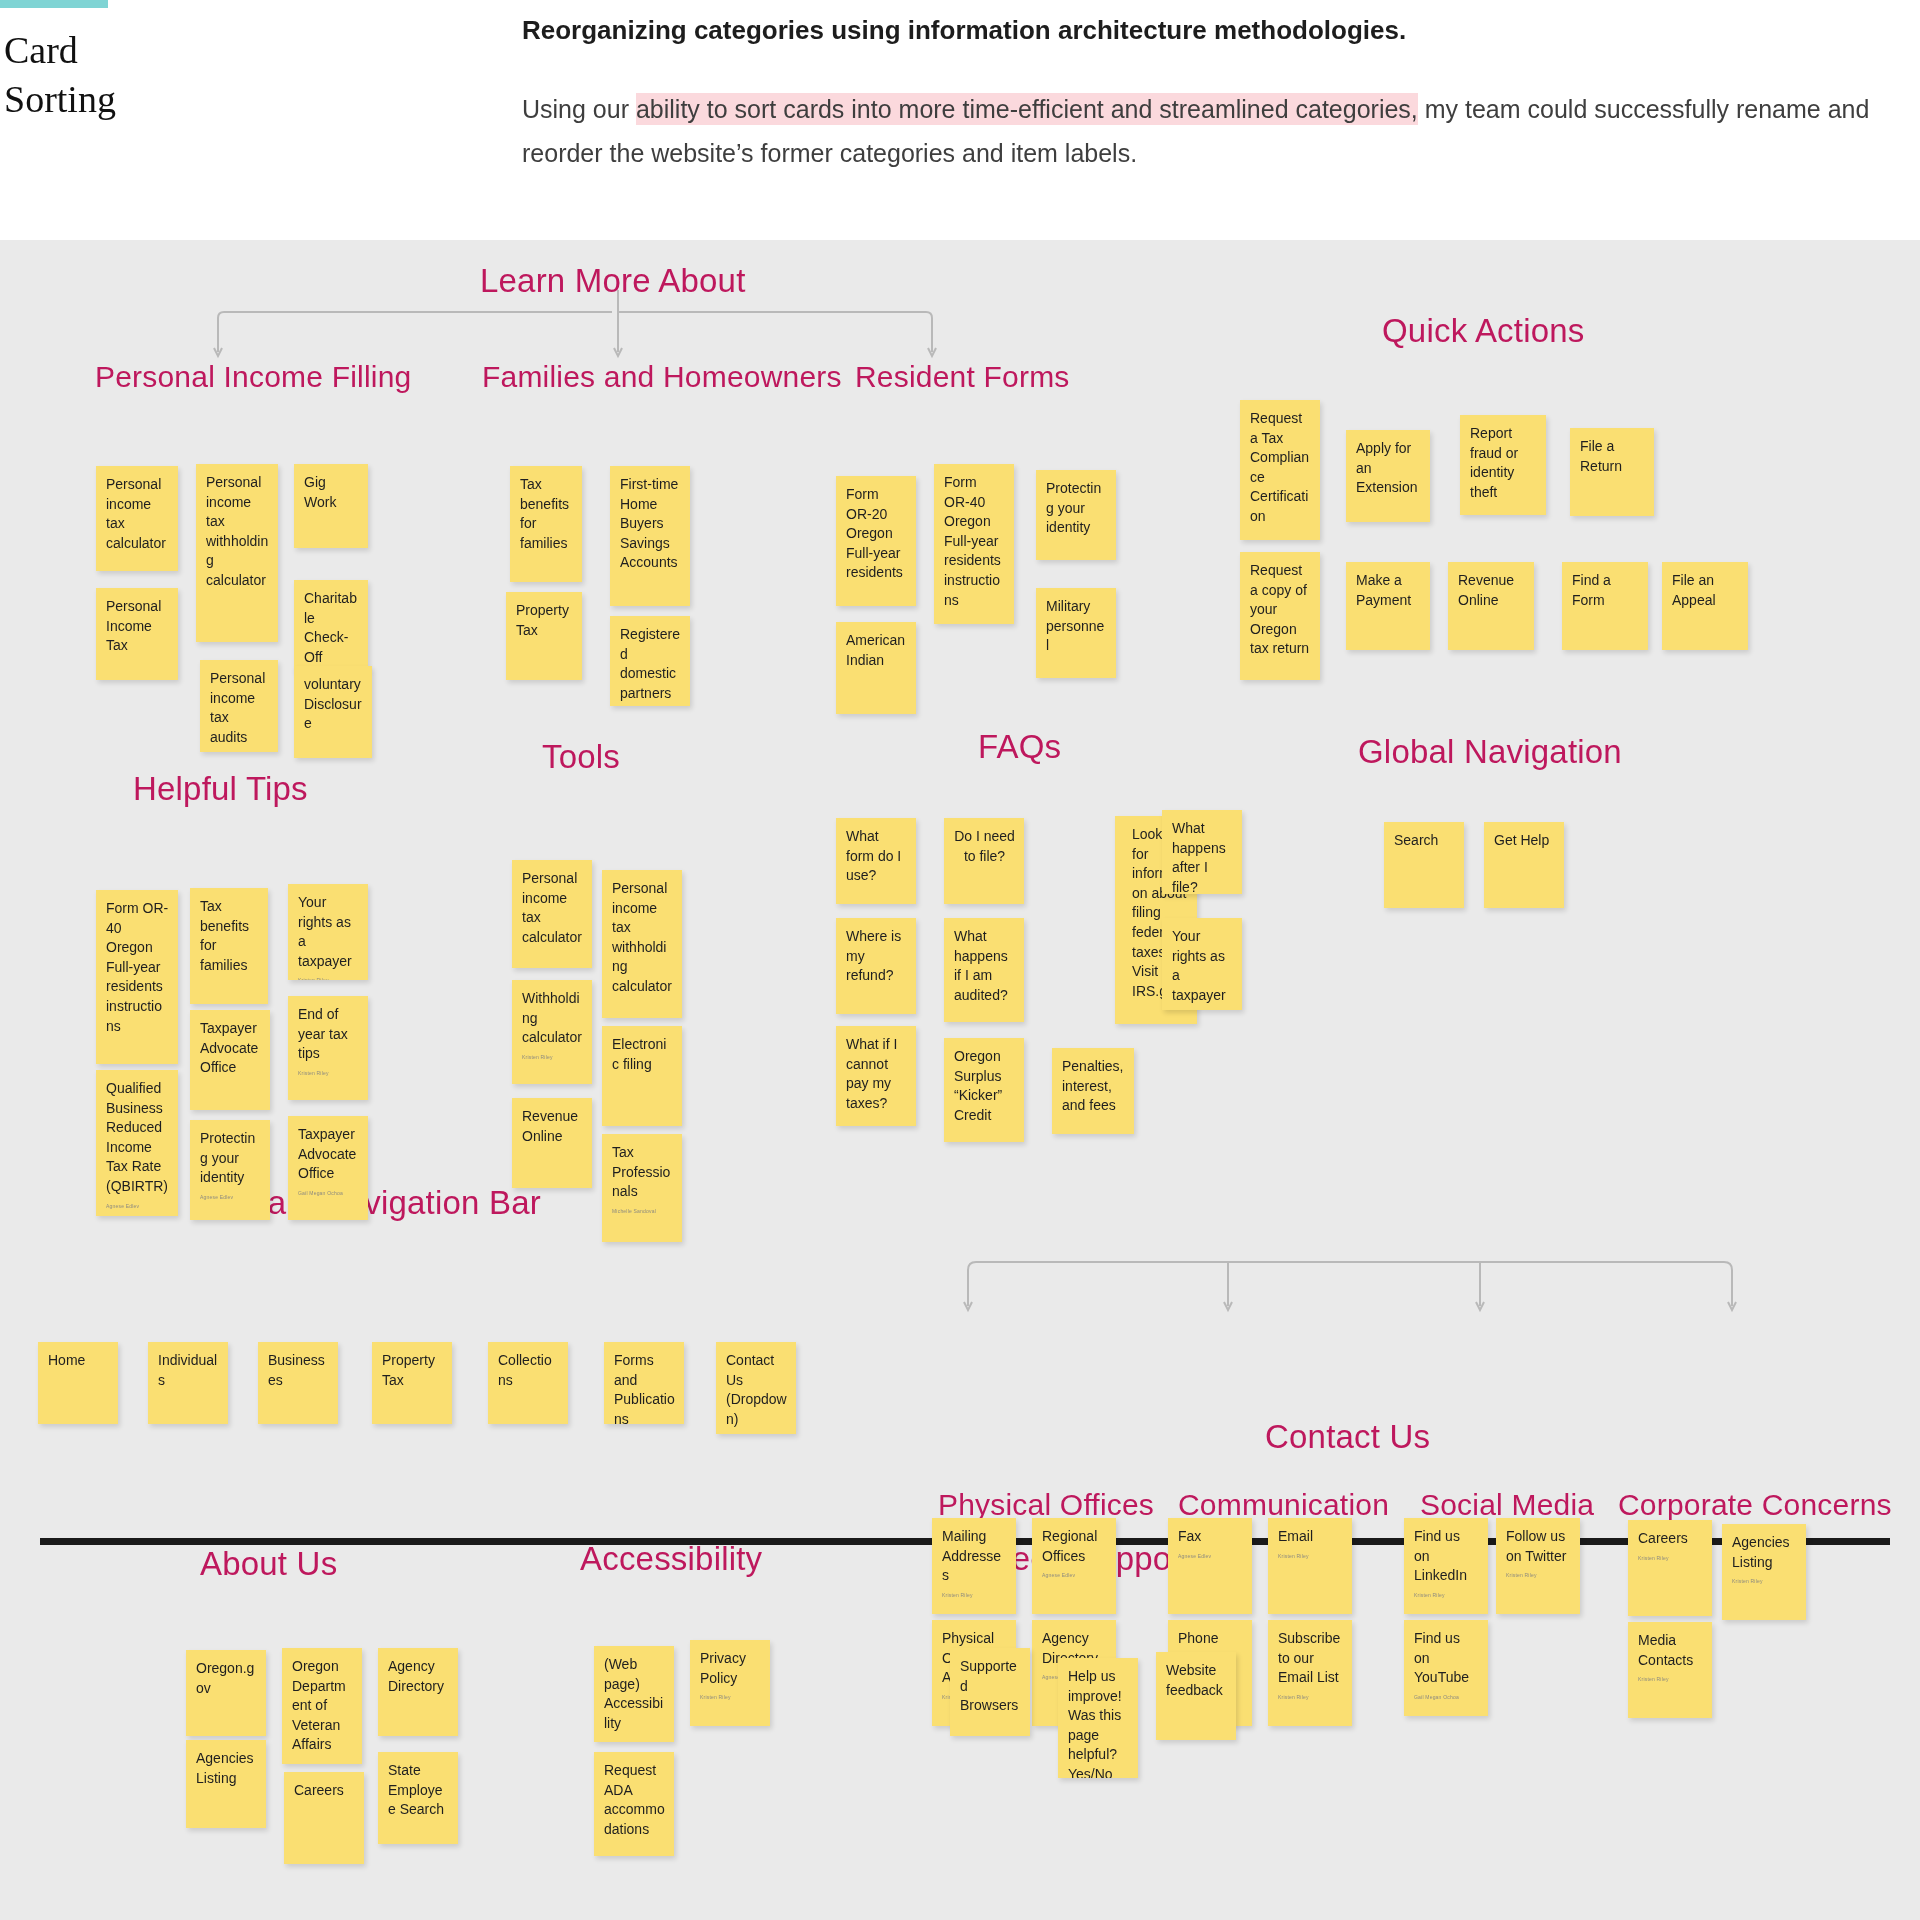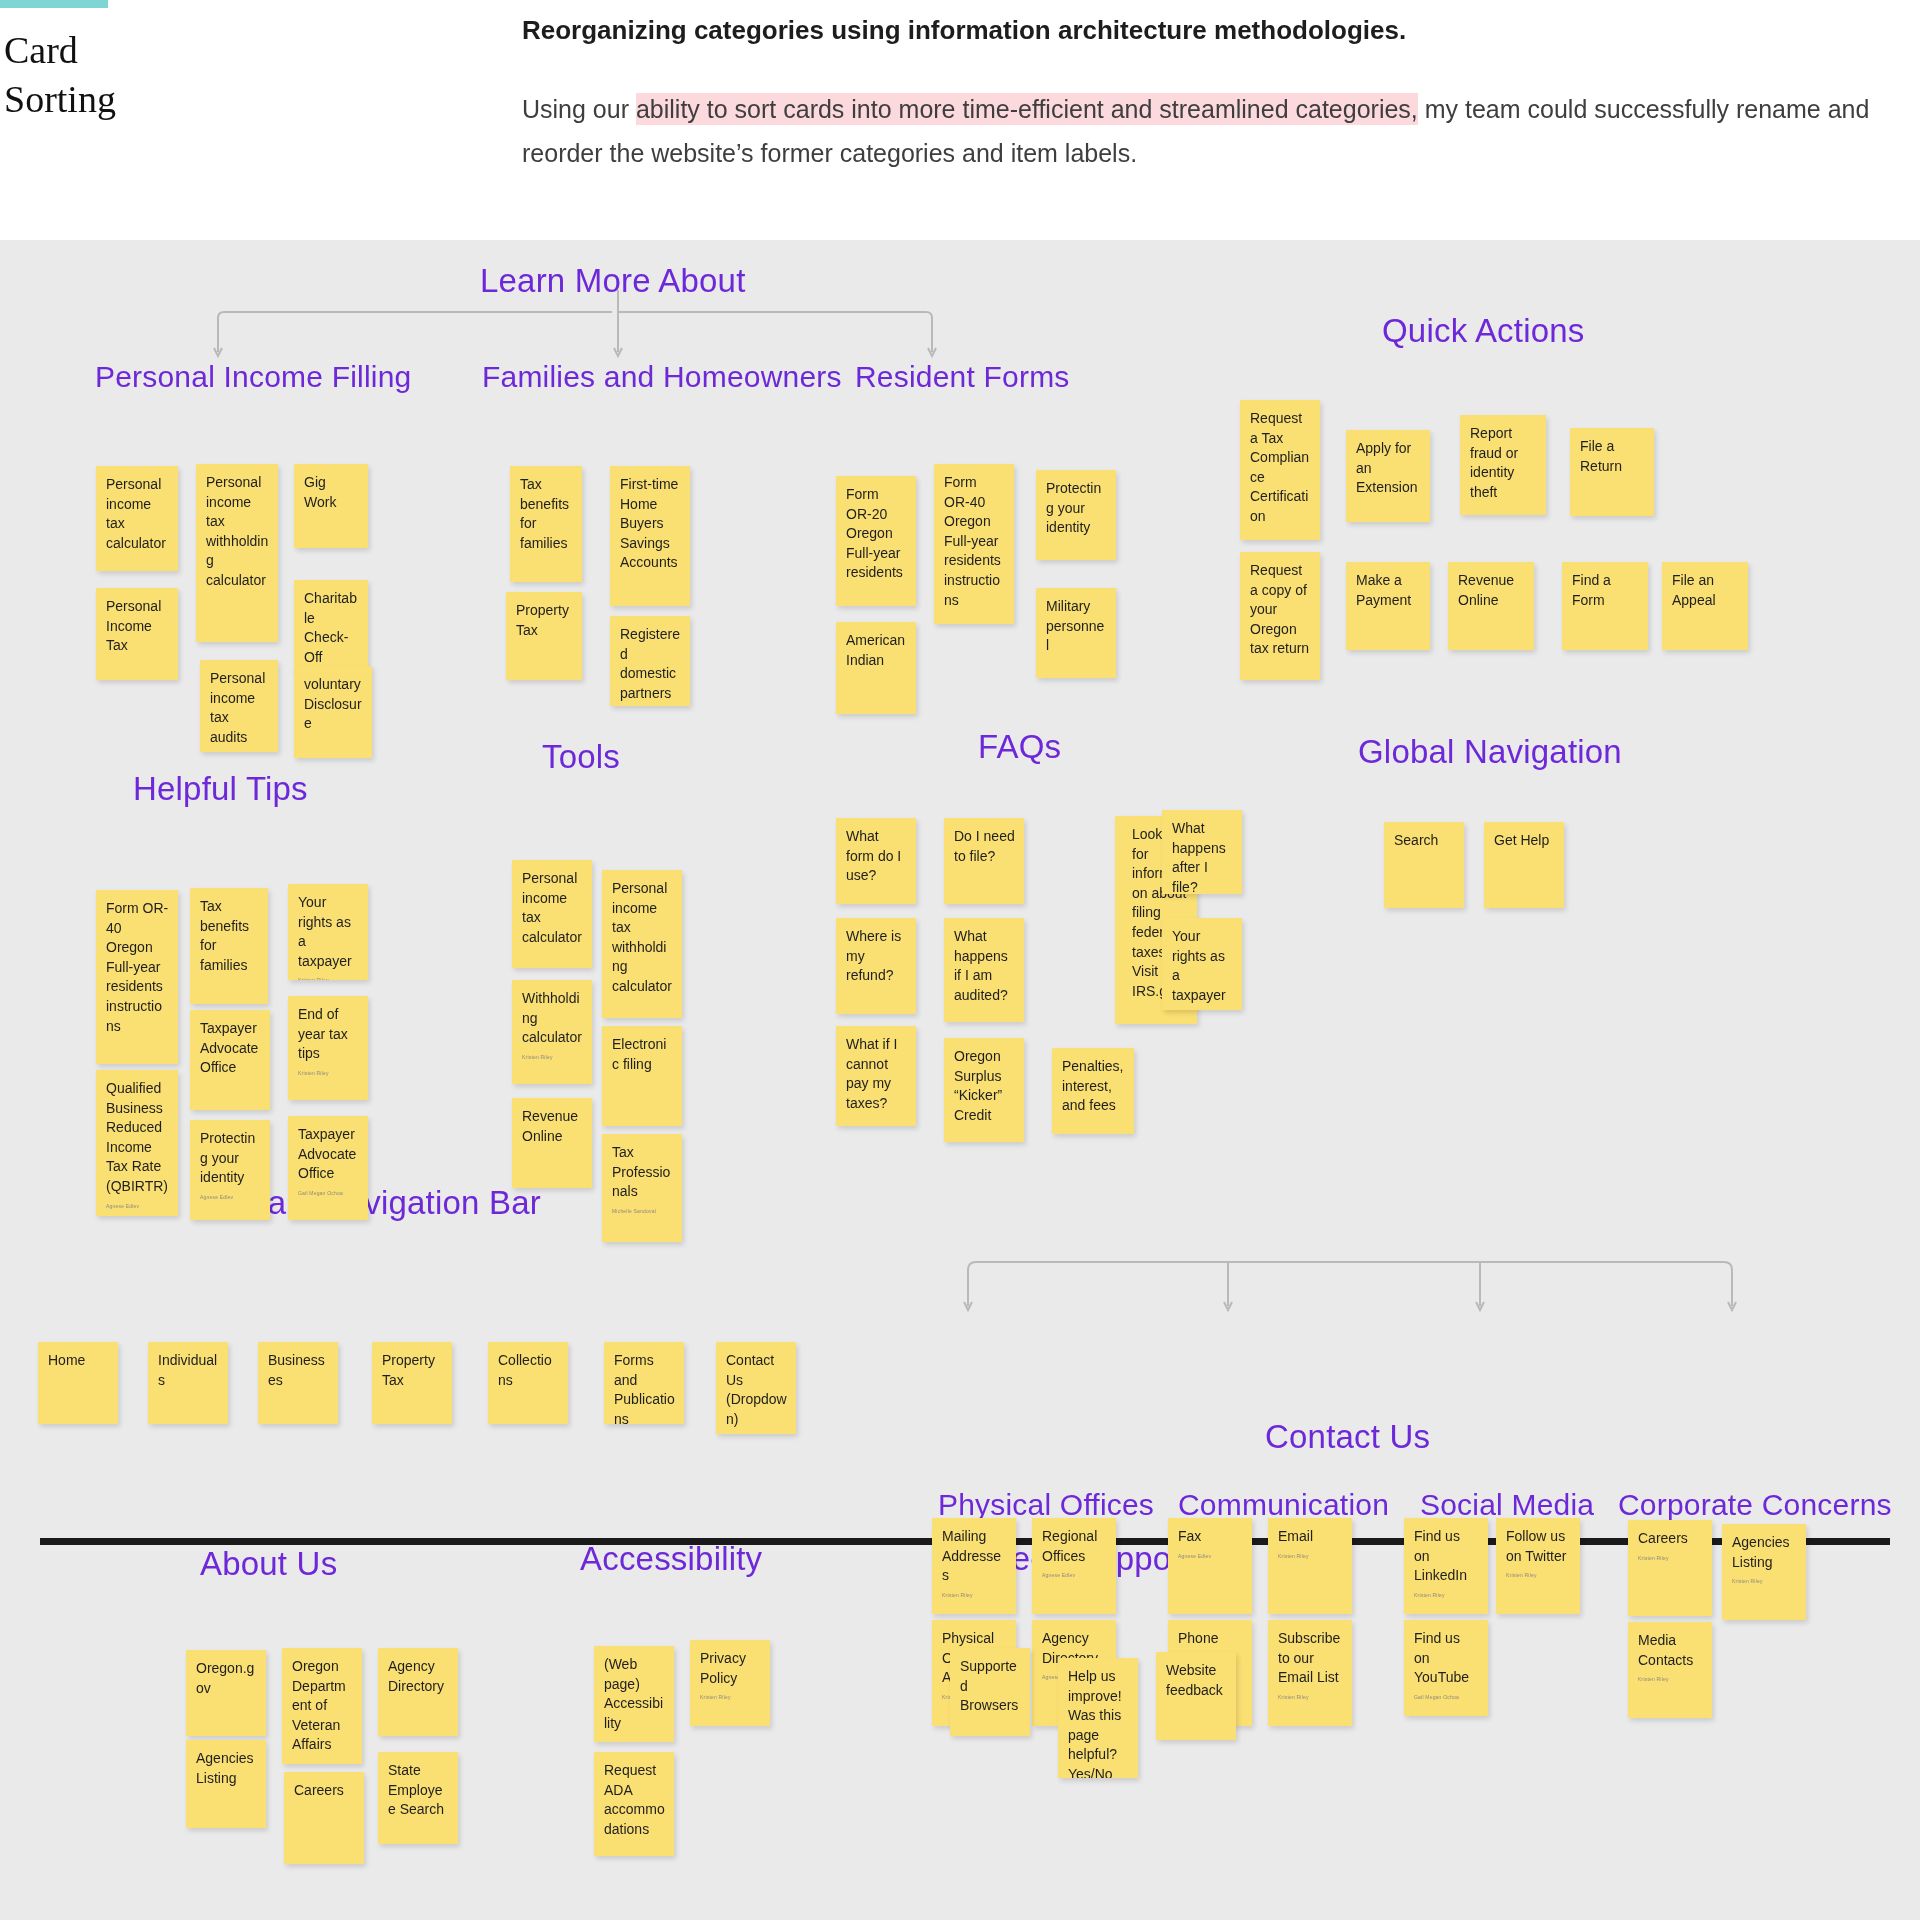--- a/index.html
+++ b/index.html
@@ -41,21 +41,21 @@
     background: #eaeaea;
     overflow: hidden;
   }
   #divider {
     position: absolute; left: 40px; top: 1298px; width: 1850px; height: 7px;
     background: #1a1a1a;
   }
 
   
   .grp-title {
-    position: absolute; color: #6d28d9; font-weight: 400;
+    position: absolute; color: #be185d; font-weight: 400;
     white-space: nowrap; letter-spacing: .2px;
   }
   .t-xl { font-size: 33px; }
   .t-lg { font-size: 30px; }
 
   
   .card {
     position: absolute;
     background: #fadf72;
     box-shadow: 2px 3px 5px rgba(0,0,0,.13);
@@ -176,21 +176,21 @@
   <div class="card" style="left:512px; top:620px; width:80px;  height:108px;"><span>Personal income tax calculator</span></div>
   <div class="card" style="left:512px; top:740px; width:80px;  height:104px;"><span>Withholding calculator</span><span class="sub">Kristen Riley</span></div>
   <div class="card" style="left:512px; top:858px; width:80px;  height:90px;"><span>Revenue Online</span></div>
   <div class="card" style="left:602px; top:630px; width:80px;  height:148px;"><span>Personal income tax withholding calculator</span></div>
   <div class="card" style="left:602px; top:786px; width:80px;  height:100px;"><span>Electronic filing</span></div>
   <div class="card" style="left:602px; top:894px; width:80px;  height:108px;"><span>Tax Professionals</span><span class="sub">Michelle Sandoval</span></div>
 
   <div class="card" style="left:836px; top:578px; width:80px;  height:86px;"><span>What form do I use?</span></div>
   <div class="card" style="left:836px; top:678px; width:80px;  height:96px;"><span>Where is my refund?</span></div>
   <div class="card" style="left:836px; top:786px; width:80px;  height:100px;"><span>What if I cannot pay my taxes?</span></div>
-  <div class="card" style="left:944px; top:578px; width:80px;  height:86px;"><span>Do I need to file?</span></div>
+  <div class="card" style="left:944px; top:578px; width:80px;  height:86px;text-align:center;"><span>Do I need to file?</span></div>
   <div class="card" style="left:944px; top:678px; width:80px;  height:104px;"><span>What happens if I am audited?</span></div>
   <div class="card" style="left:944px; top:798px; width:80px;  height:104px;"><span>Oregon Surplus “Kicker” Credit</span></div>
   <div class="card" style="left:1115px;top:576px; width:82px;  height:208px;padding-left:17px;"><span>Looking for information about filing federal taxes? Visit IRS.gov</span></div>
   <div class="card" style="left:1052px;top:808px; width:82px;  height:86px;"><span>Penalties, interest, and fees</span></div>
   <div class="card" style="left:1162px;top:570px; width:80px;  height:84px;"><span>What happens after I file?</span></div>
   <div class="card" style="left:1162px;top:678px; width:80px;  height:92px;"><span>Your rights as a taxpayer</span></div>
 
   <div class="card" style="left:1384px;top:582px; width:80px;  height:86px;"><span>Search</span></div>
   <div class="card" style="left:1484px;top:582px; width:80px;  height:86px;"><span>Get Help</span></div>
 

